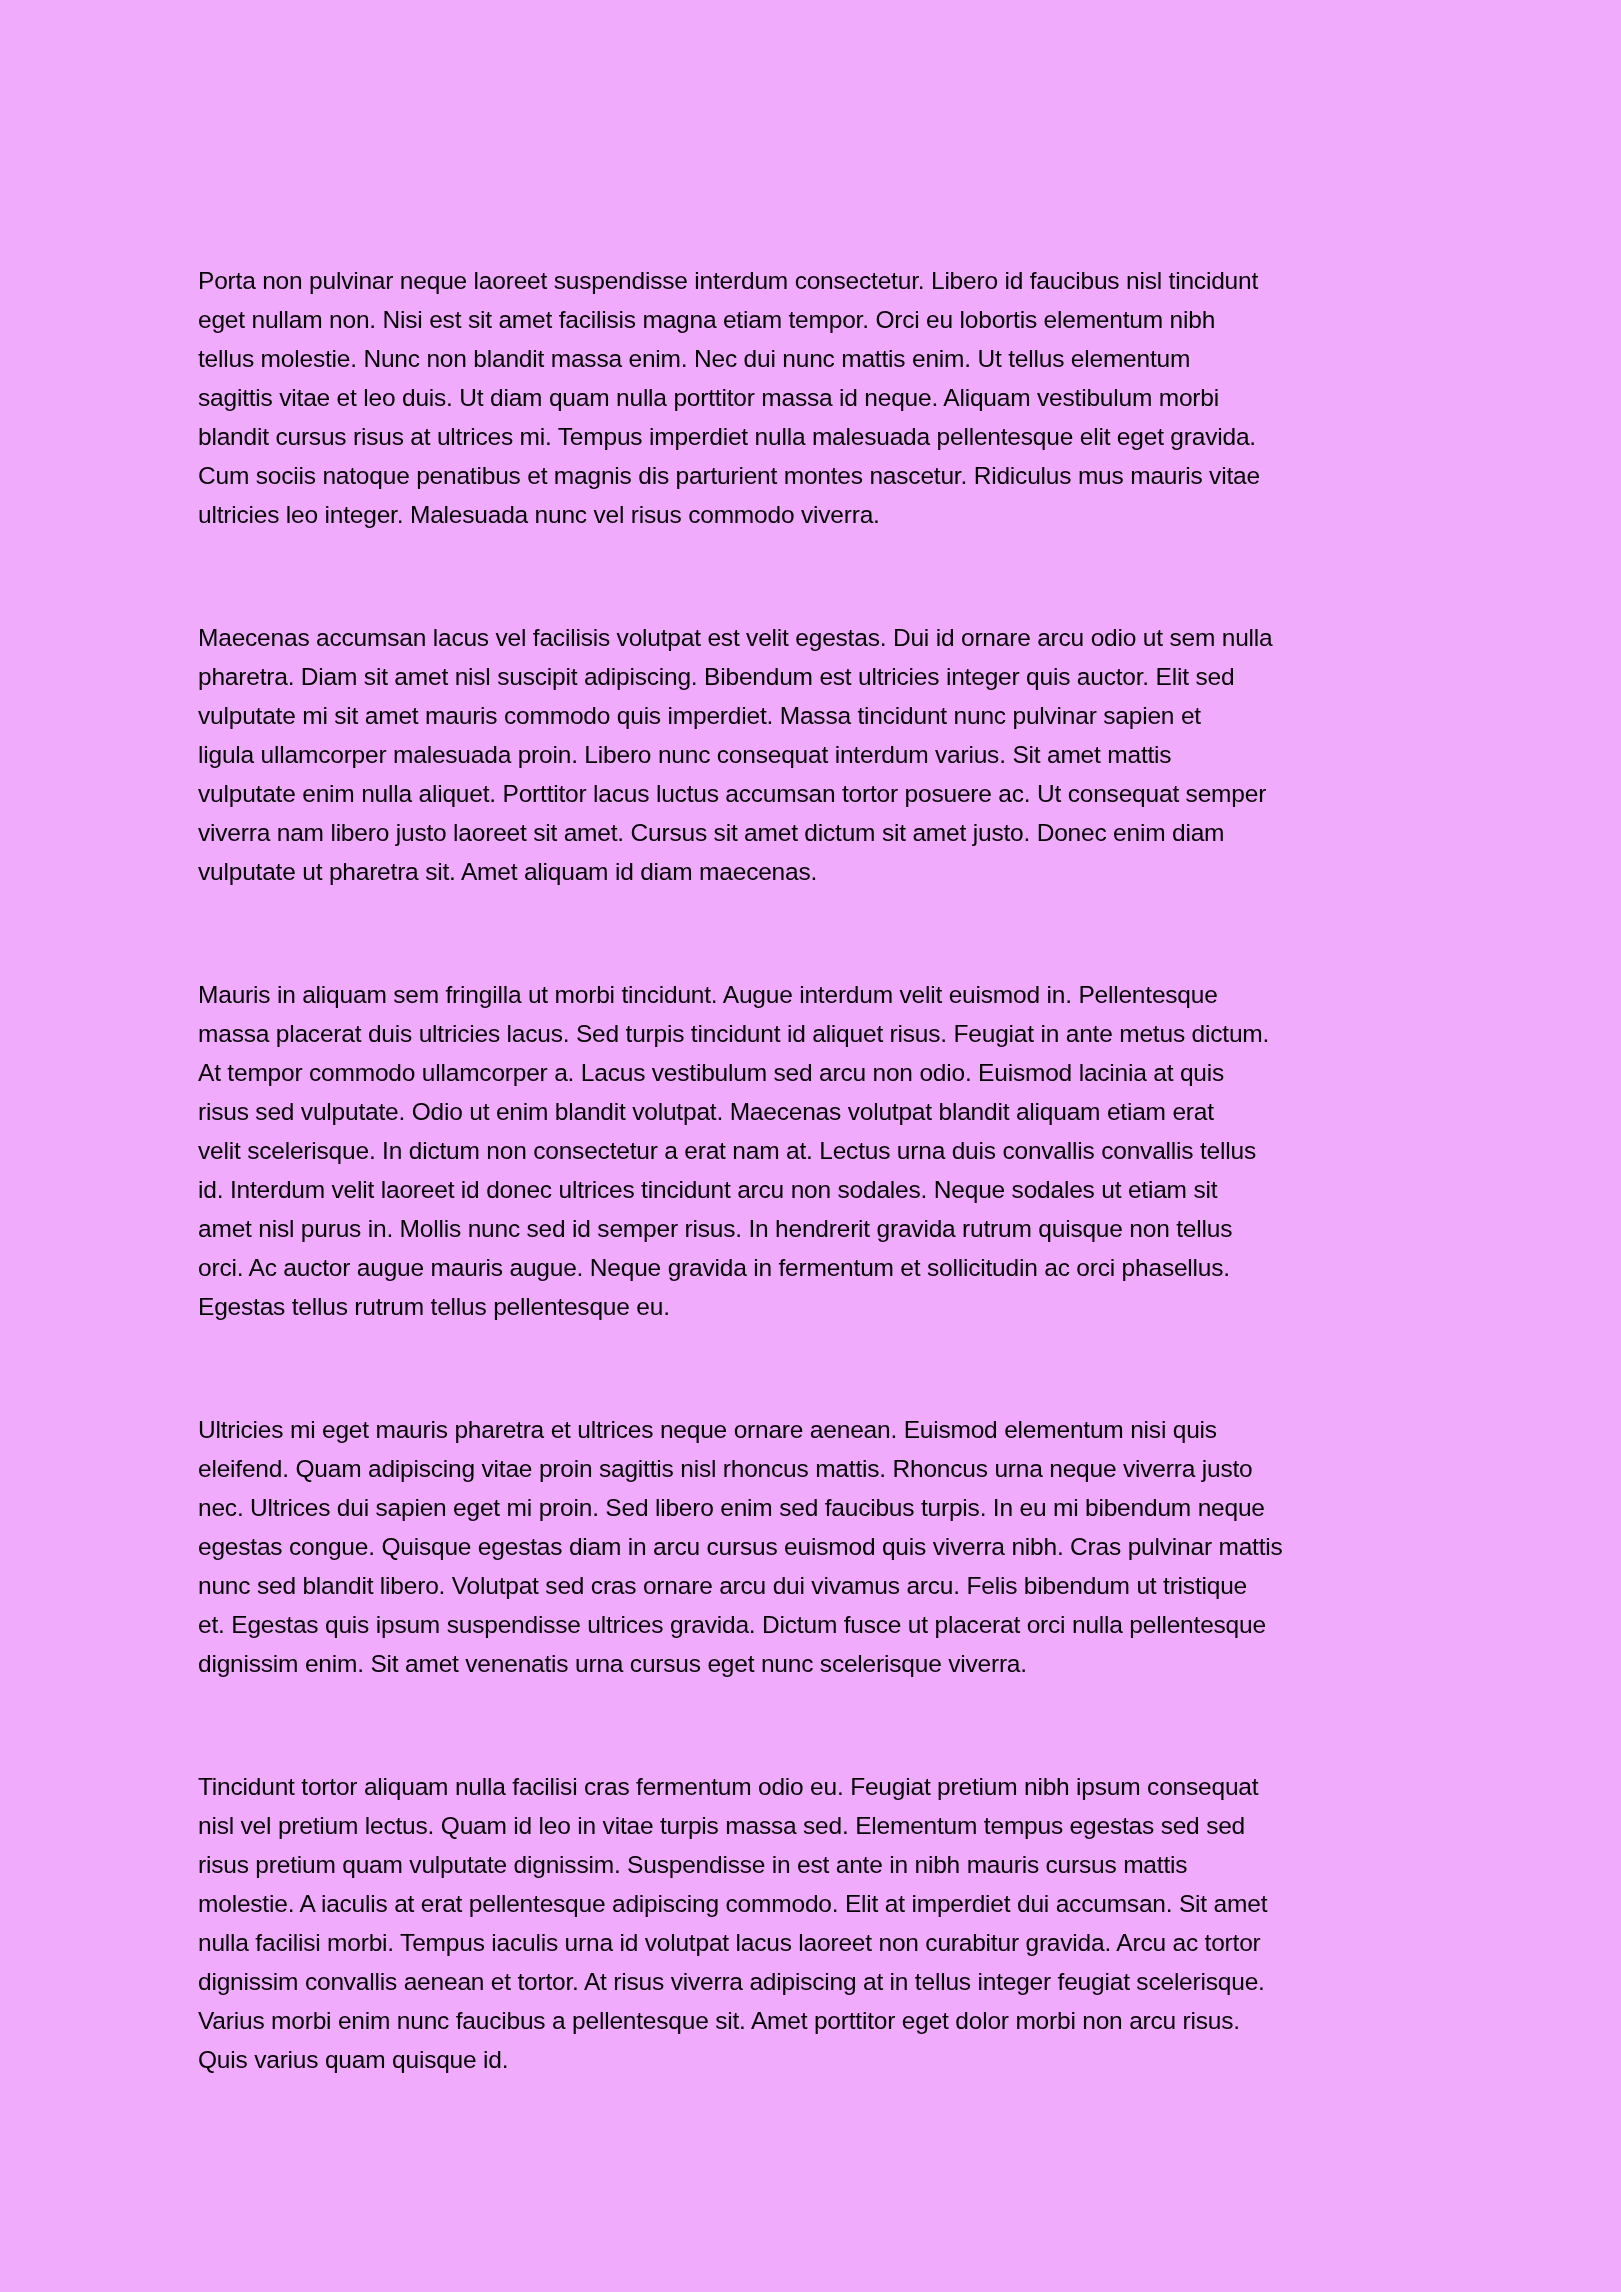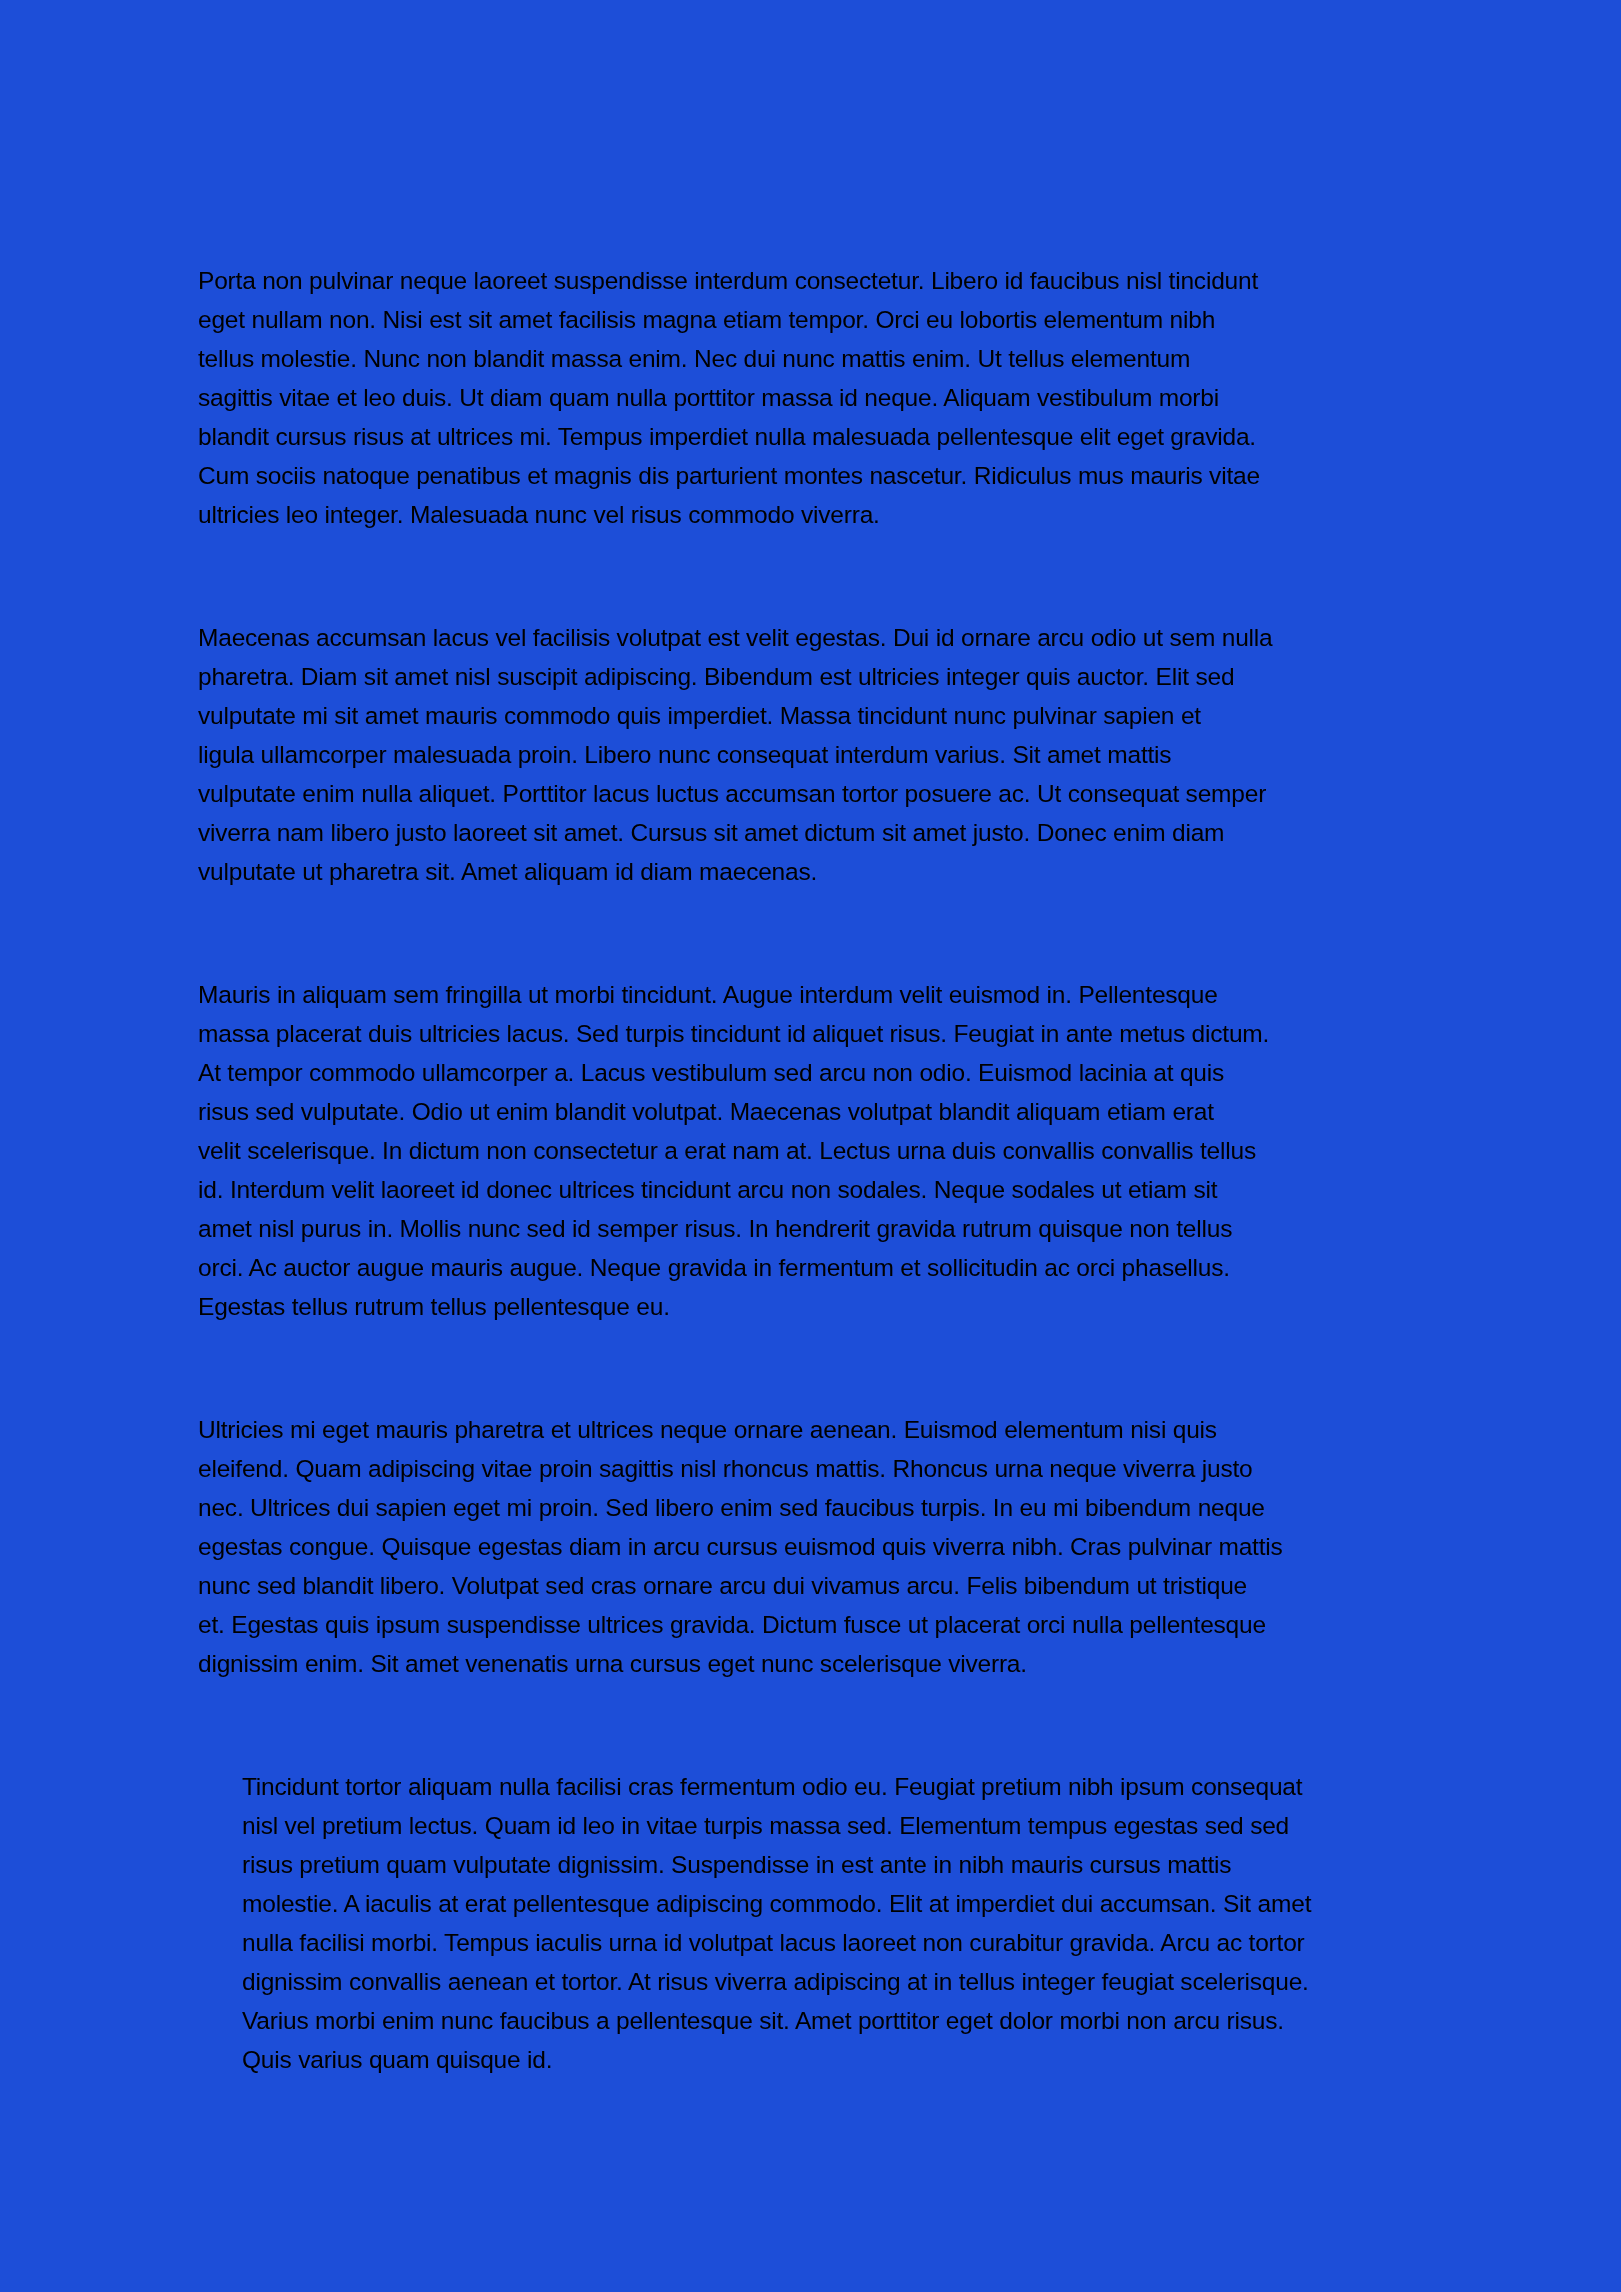--- a/index.html
+++ b/index.html
@@ -4,42 +4,41 @@
 <style>
   html, body {
     margin: 0;
     padding: 0;
     background: #ffffff;
   }
   .page {
     position: relative;
     width: 1621px;
     height: 2293px;
-    background: #1d4ed8;
+    background: #f0abfc;
     overflow: hidden;
   }
   .content {
     position: absolute;
     left: 198px;
     top: 261px;
     width: 1227px;
   }
   p.para {
     margin: 0 0 84px 0;
     font-family: "Liberation Sans", sans-serif;
     font-size: 24.5px;
     line-height: 39px;
     letter-spacing: -0.2px;
     color: #000000;
     white-space: pre-line;
     text-align: left;
   }
   p.para:last-child {
     margin-bottom: 0;
-    margin-left: 44px;
   }
 </style>
 </head>
 <body>
 
 <main class="page">
   <article class="content">
     <p class="para">Porta non pulvinar neque laoreet suspendisse interdum consectetur. Libero id faucibus nisl tincidunt
 eget nullam non. Nisi est sit amet facilisis magna etiam tempor. Orci eu lobortis elementum nibh
 tellus molestie. Nunc non blandit massa enim. Nec dui nunc mattis enim. Ut tellus elementum

